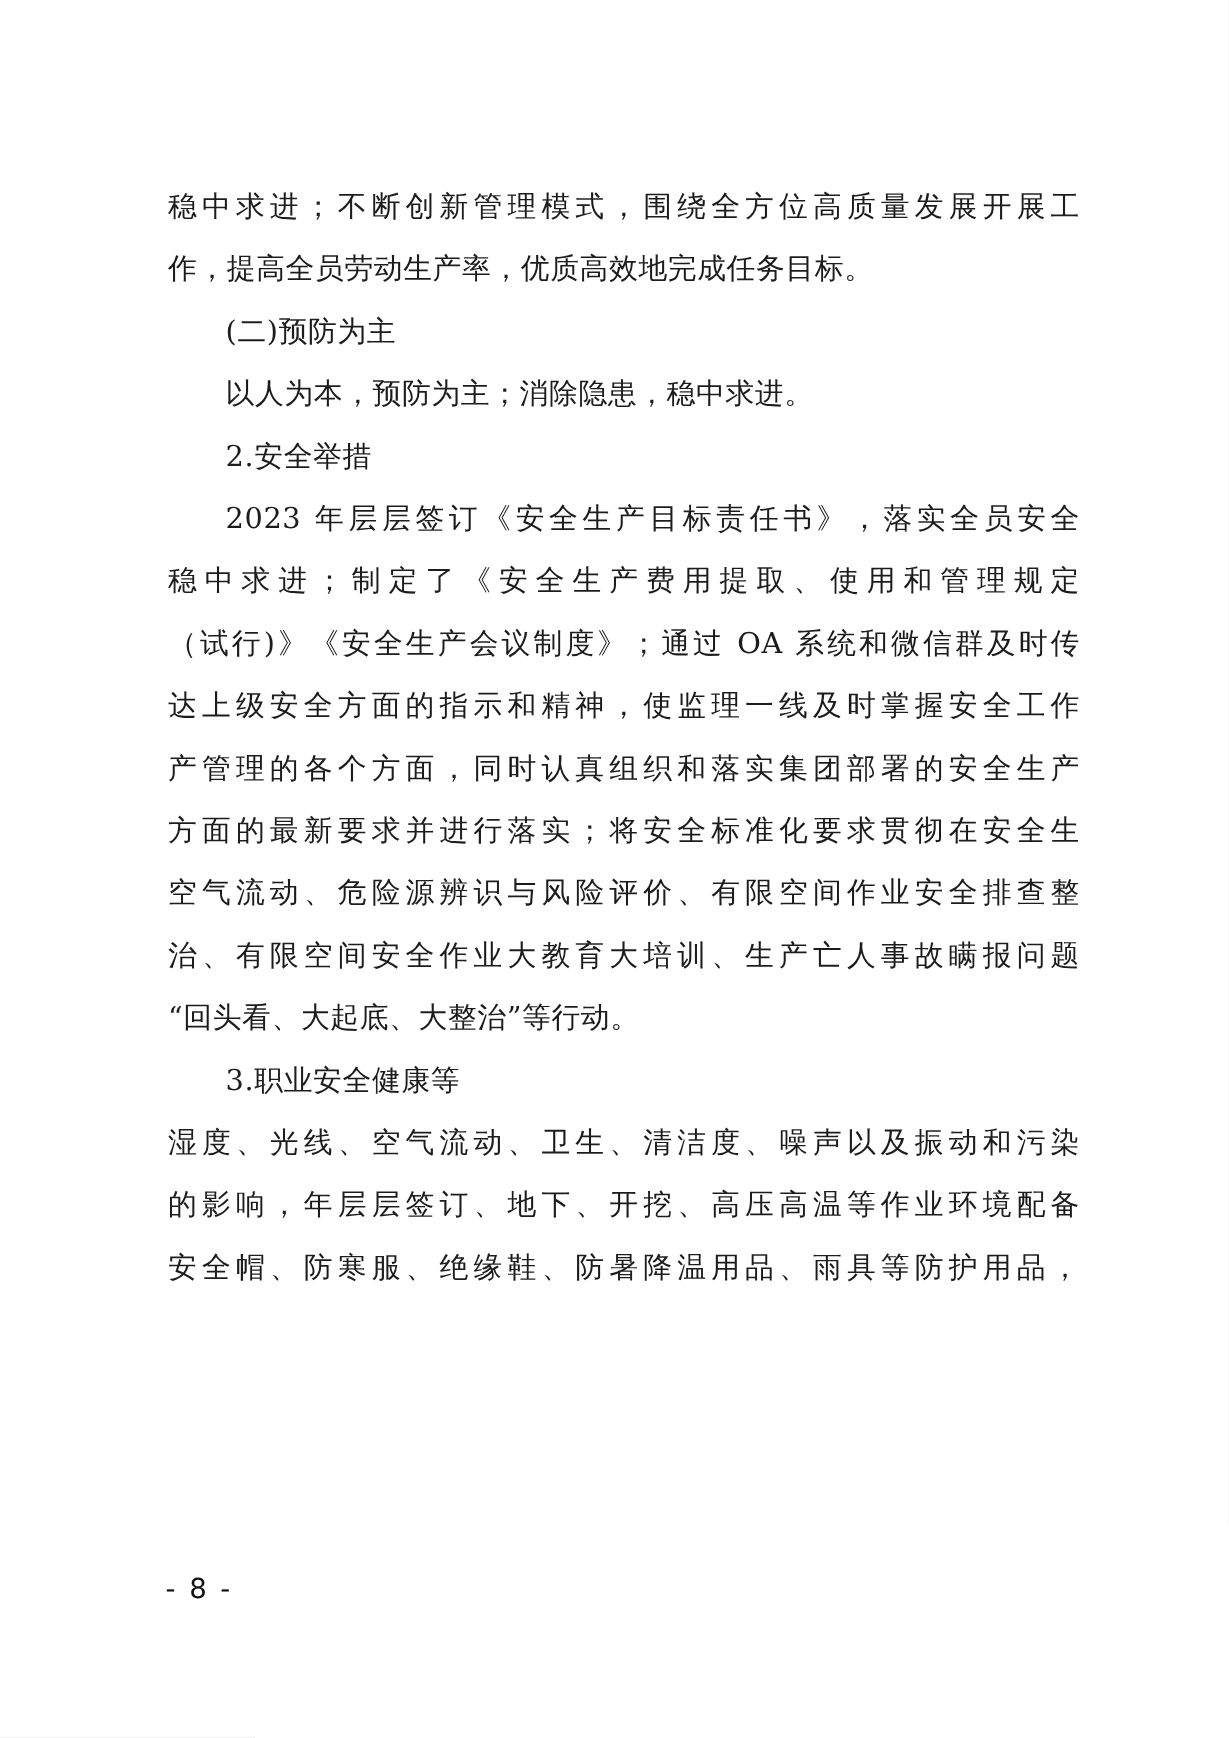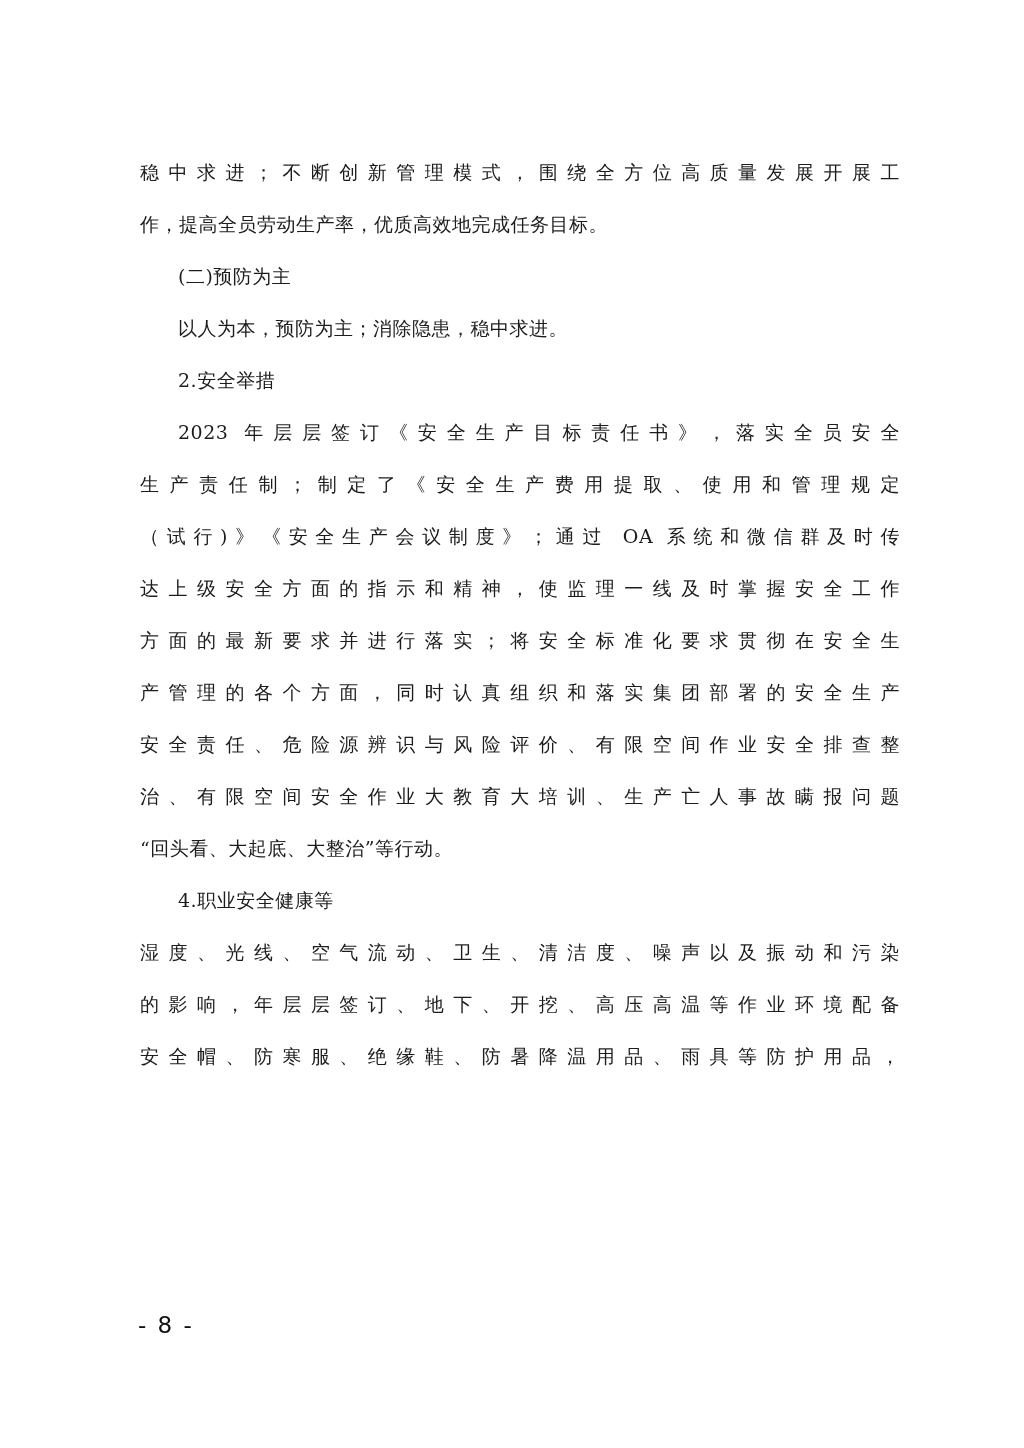--- a/index.html
+++ b/index.html
@@ -15,21 +15,21 @@
   }
   .content {
     position: absolute;
     top: 146px;
     left: 140px;
     width: 760px;
   }
   .ln {
     height: 52px;
     line-height: 52px;
-    font-size: 19px;
+    font-size: 24px;
     white-space: normal;
     letter-spacing: 0.5px;
   }
   .ln.fill {
     text-align: justify;
     text-align-last: justify;
   }
   .ln.indent {
     text-indent: 2em;
   }
@@ -47,27 +47,27 @@
 <body>
 
 <div class="page">
   <div class="content">
     <div class="ln fill">稳中求进；不断创新管理模式，围绕全方位高质量发展开展工</div>
     <div class="ln">作，提高全员劳动生产率，优质高效地完成任务目标。</div>
     <div class="ln indent">(二)预防为主</div>
     <div class="ln indent">以人为本，预防为主；消除隐患，稳中求进。</div>
     <div class="ln indent">2.安全举措</div>
     <div class="ln indent fill">2023 年层层签订《安全生产目标责任书》，落实全员安全</div>
-    <div class="ln fill">生产责任制；制定了《安全生产费用提取、使用和管理规定</div>
+    <div class="ln fill">稳中求进；制定了《安全生产费用提取、使用和管理规定</div>
     <div class="ln fill">（试行)》《安全生产会议制度》；通过 OA 系统和微信群及时传</div>
     <div class="ln fill">达上级安全方面的指示和精神，使监理一线及时掌握安全工作</div>
+    <div class="ln fill">产管理的各个方面，同时认真组织和落实集团部署的安全生产</div>
     <div class="ln fill">方面的最新要求并进行落实；将安全标准化要求贯彻在安全生</div>
-    <div class="ln fill">产管理的各个方面，同时认真组织和落实集团部署的安全生产</div>
-    <div class="ln fill">安全责任、危险源辨识与风险评价、有限空间作业安全排查整</div>
+    <div class="ln fill">空气流动、危险源辨识与风险评价、有限空间作业安全排查整</div>
     <div class="ln fill">治、有限空间安全作业大教育大培训、生产亡人事故瞒报问题</div>
     <div class="ln">“回头看、大起底、大整治”等行动。</div>
-    <div class="ln indent">4.职业安全健康等</div>
+    <div class="ln indent">3.职业安全健康等</div>
     <div class="ln fill">湿度、光线、空气流动、卫生、清洁度、噪声以及振动和污染</div>
     <div class="ln fill">的影响，年层层签订、地下、开挖、高压高温等作业环境配备</div>
     <div class="ln fill">安全帽、防寒服、绝缘鞋、防暑降温用品、雨具等防护用品，</div>
   </div>
   <div class="page-number">- 8 -</div>
 </div>
 
 </body></html>

